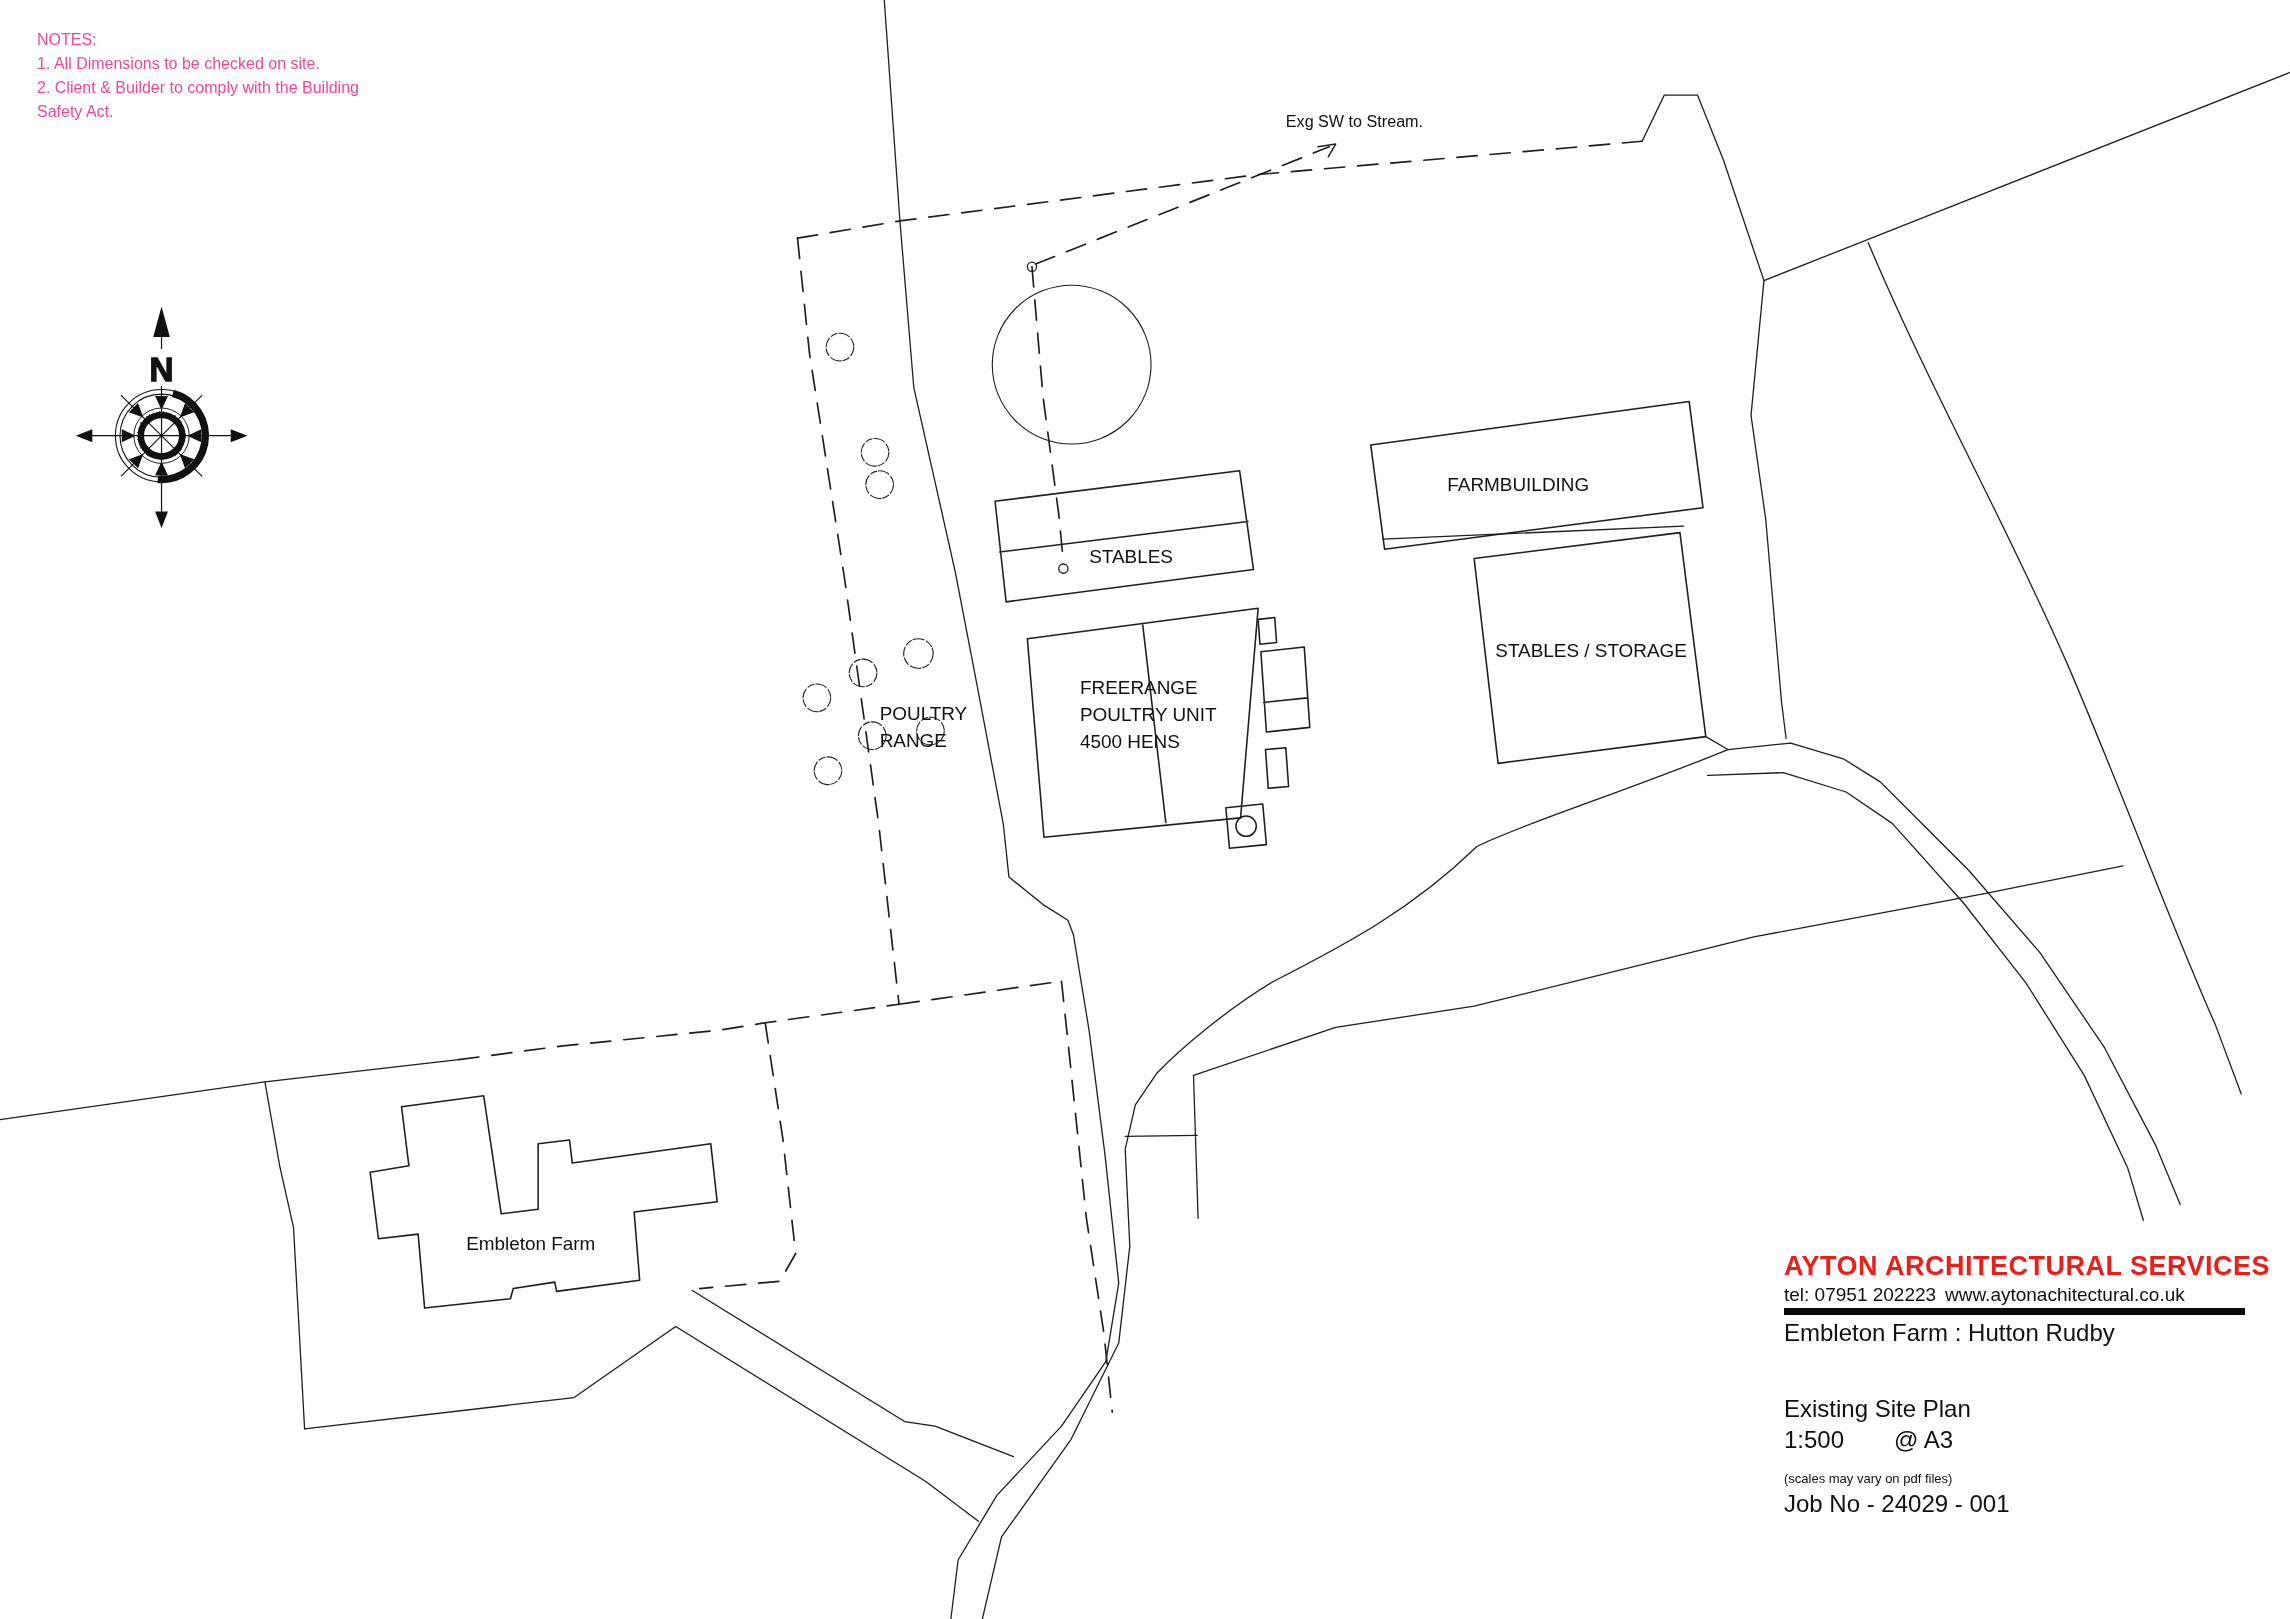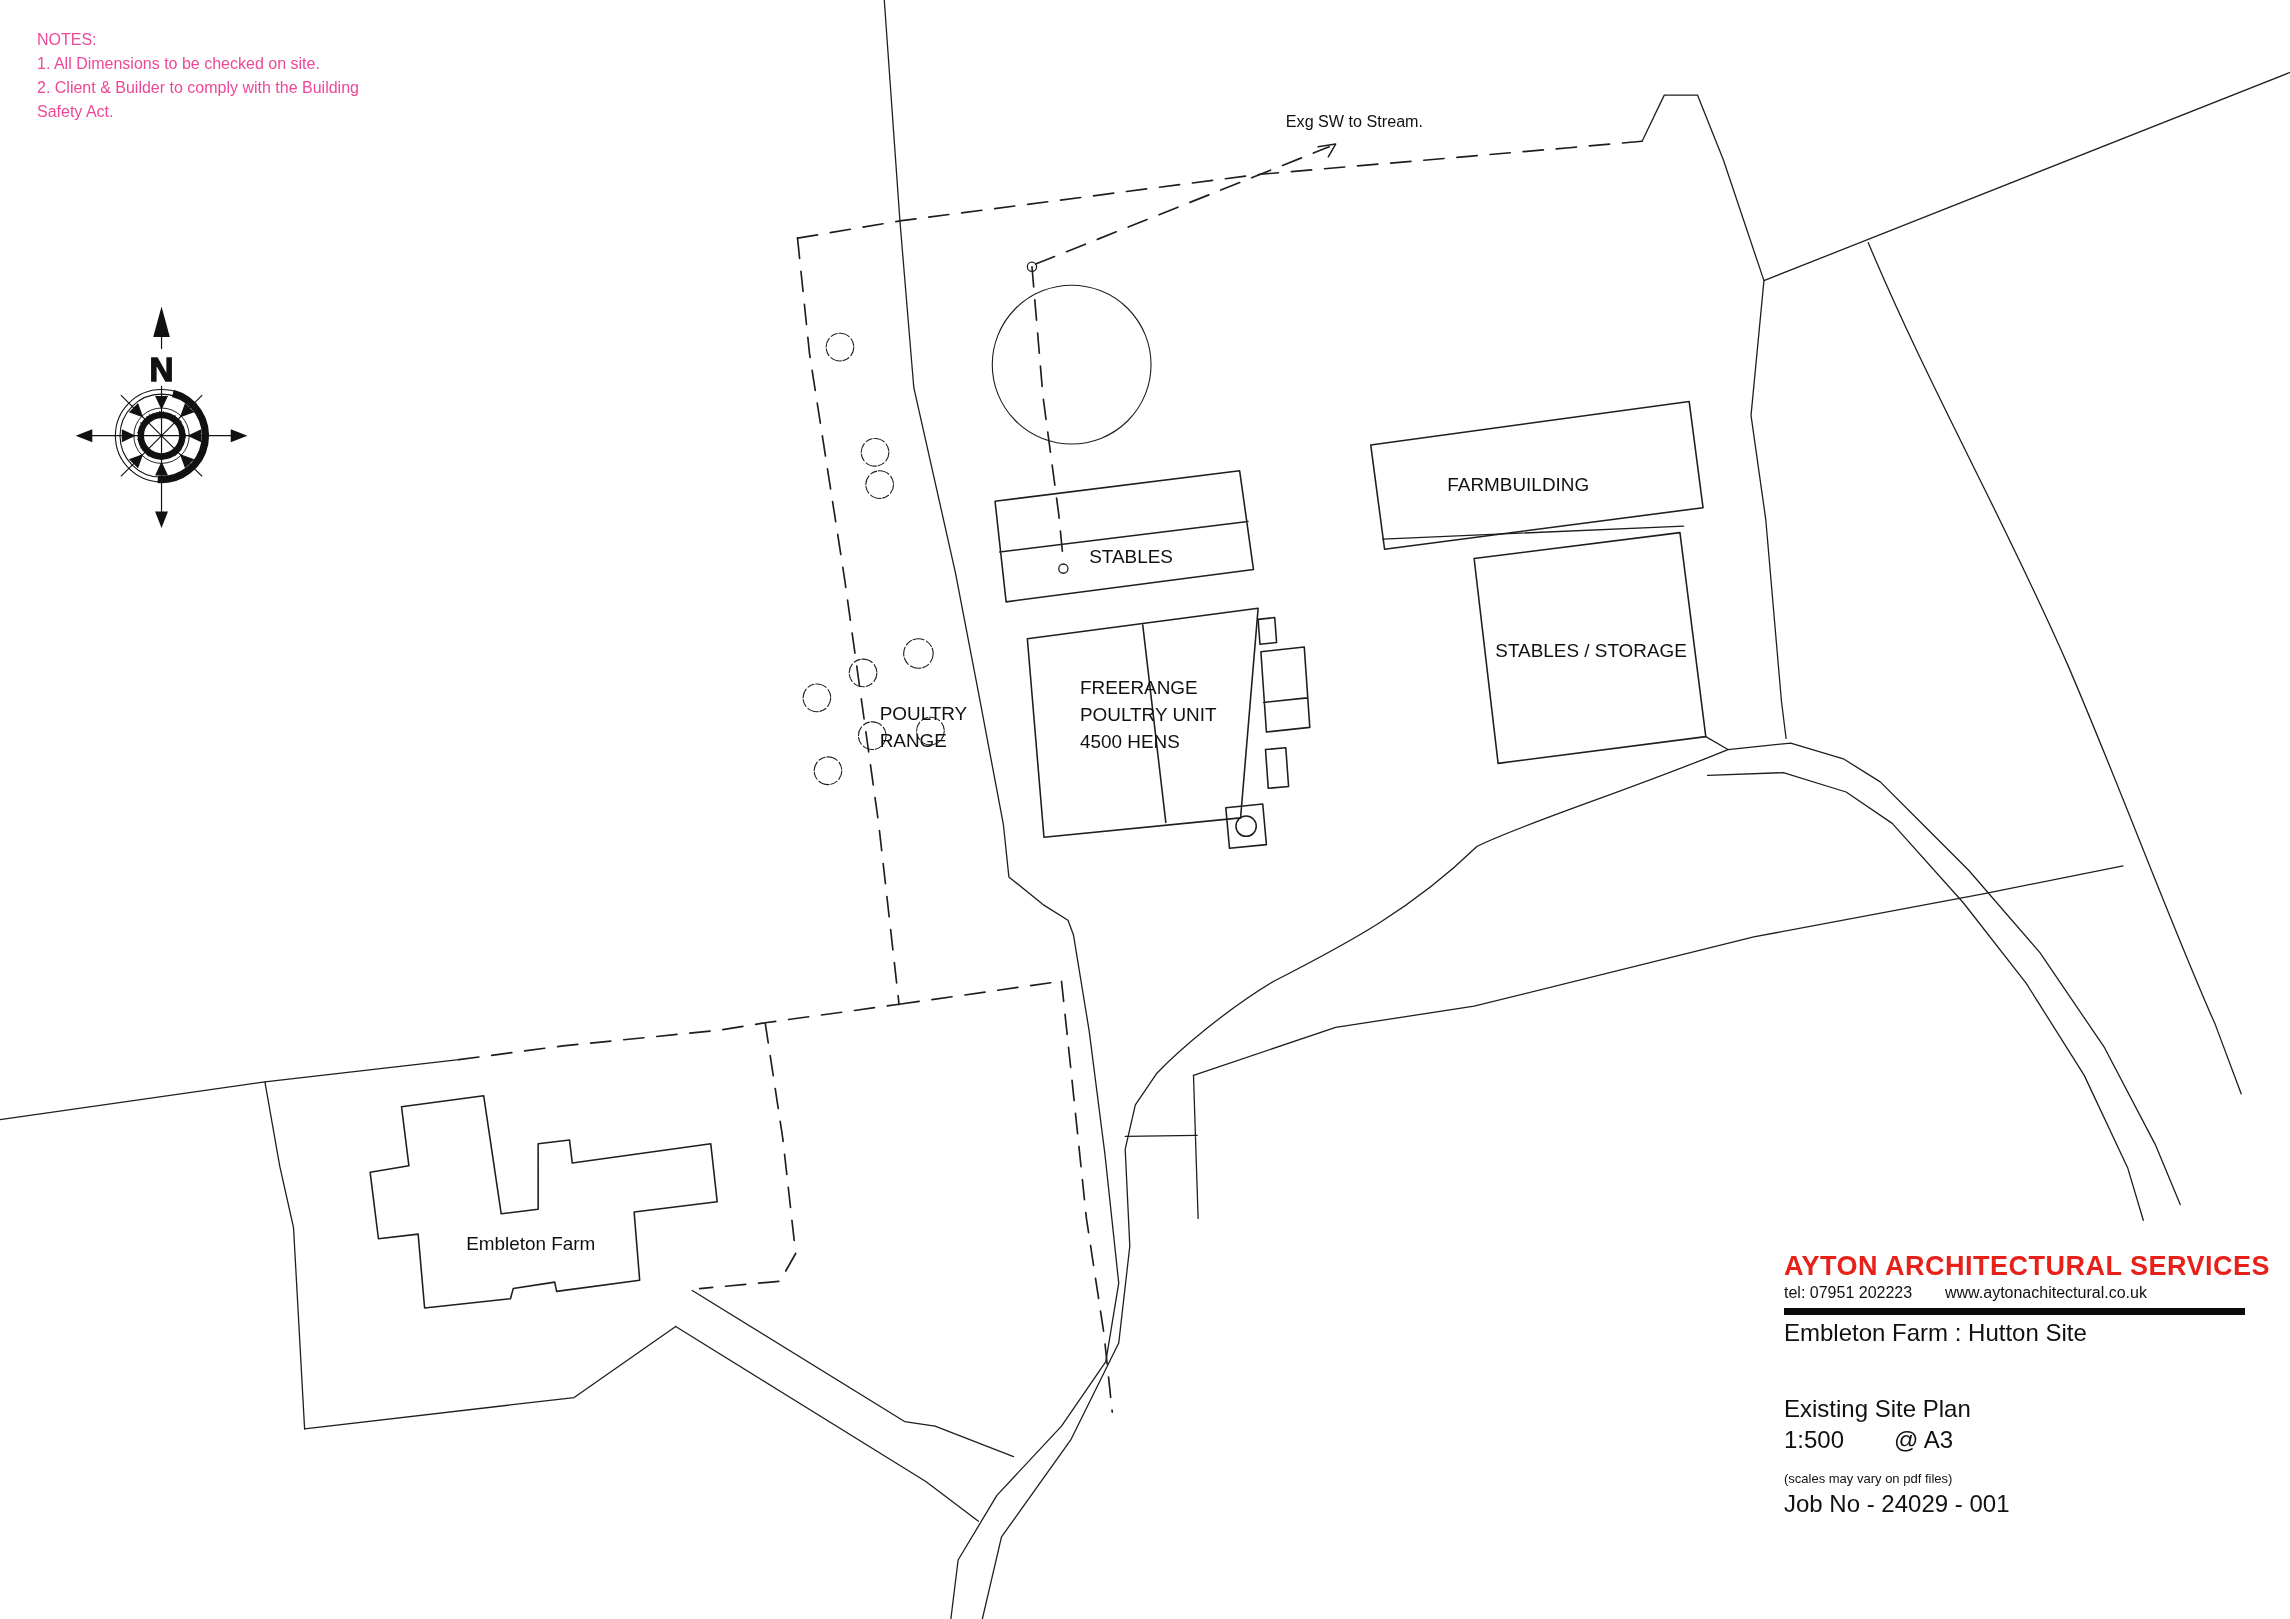--- a/index.html
+++ b/index.html
@@ -2,21 +2,21 @@
 <html style="font-size:14.8px"><head>
 <meta charset="utf-8">
 <style>
   html,body{margin:0;padding:0;background:#ffffff;}
   body{font-family:"Liberation Sans", sans-serif;}
   .page{position:relative;width:2291px;height:1620px;background:#ffffff;overflow:hidden;}
   svg{position:absolute;left:0;top:0;}
   svg text{fill:#111;font-family:"Liberation Sans", sans-serif;}
   .titleblock{position:absolute;left:1784px;top:1251px;width:466px;color:#111;}
   .tb-company{font-size:27px;font-weight:bold;letter-spacing:0.5px;white-space:nowrap;}
-  .tb-contact{position:relative;height:22px;margin-top:1.8px;font-size:16px;}
+  .tb-contact{position:relative;height:22px;margin-top:1.8px;font-size:19px;}
   .tb-tel{position:absolute;left:0;top:0;}
   .tb-web{position:absolute;left:161px;top:0;}
   .tb-bar{height:7.4px;background:#0b0b0b;margin-top:1.8px;width:461px;}
   .tb-line{font-size:24px;line-height:35px;white-space:nowrap;}
   .tb-project{margin-top:7.4px;}
   .tb-drawing{margin-top:41px;}
   .tb-scale-row{position:relative;height:35px;}
   .tb-scale{position:absolute;left:0;top:0;font-size:24px;}
   .tb-paper{position:absolute;left:110px;top:0;font-size:24px;}
   .tb-note{font-size:13px;line-height:16.6px;margin-top:10px;}
@@ -147,21 +147,21 @@
     <div>Safety Act.</div>
   </div>
 
   <div class="titleblock">
     <div class="tb-company" style="color:#e8201a;">AYTON ARCHITECTURAL SERVICES</div>
     <div class="tb-contact">
       <span class="tb-tel">tel: 07951 202223</span>
       <span class="tb-web">www.aytonachitectural.co.uk</span>
     </div>
     <div class="tb-bar"></div>
-    <div class="tb-line">Embleton Farm : Hutton Site</div>
+    <div class="tb-line">Embleton Farm : Hutton Rudby</div>
     <div class="tb-line tb-drawing">Existing Site Plan</div>
     <div class="tb-scale-row">
       <span class="tb-scale">1:500</span>
       <span class="tb-paper">@ A3</span>
     </div>
     <div class="tb-note">(scales may vary on pdf files)</div>
     <div class="tb-job">Job No - 24029 - 001</div>
   </div>
 
 </div>

